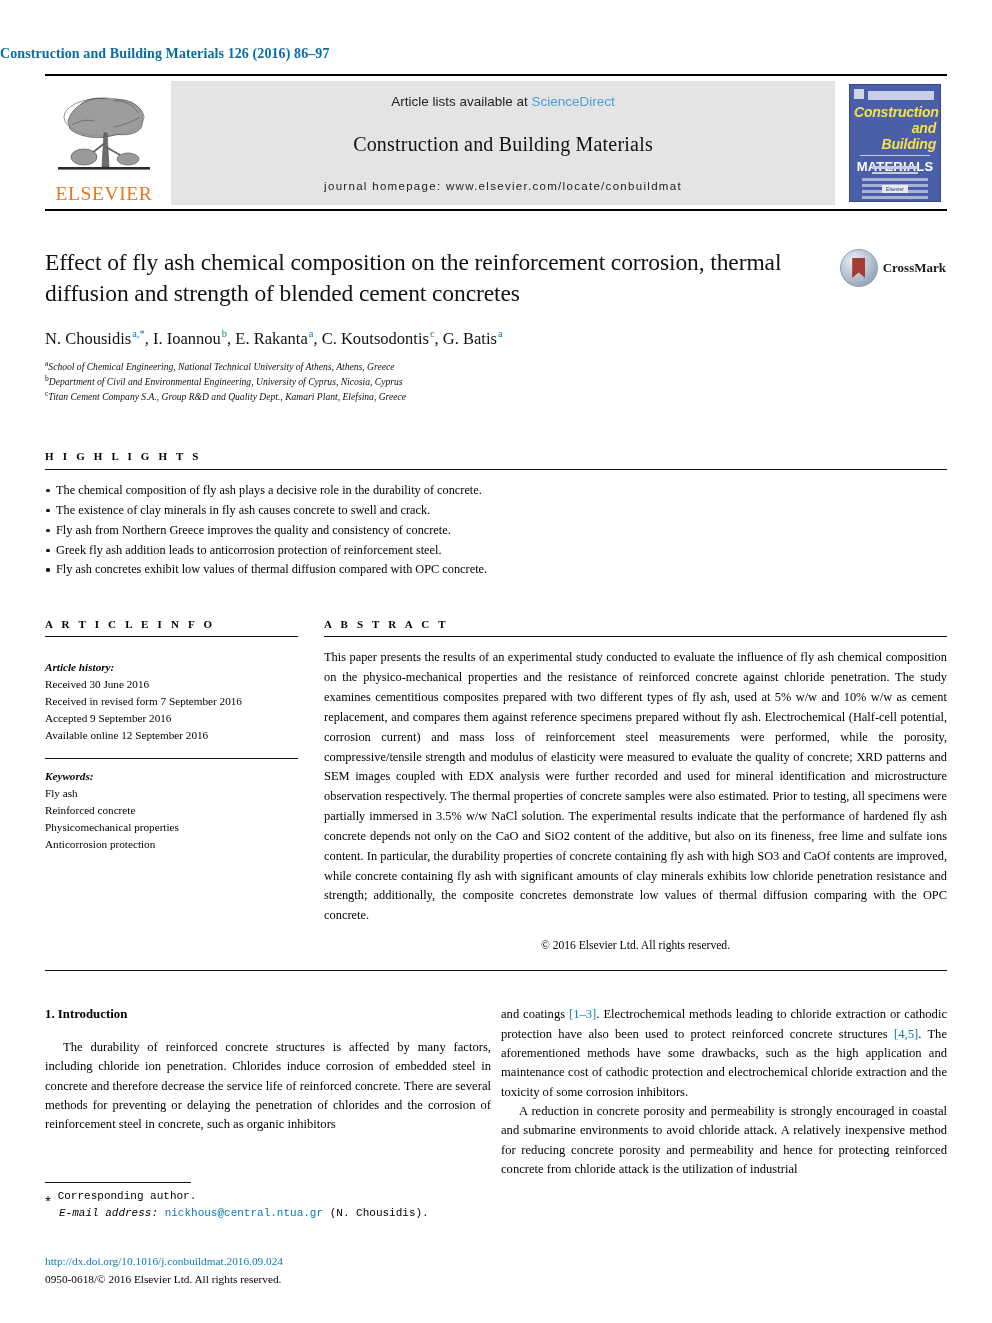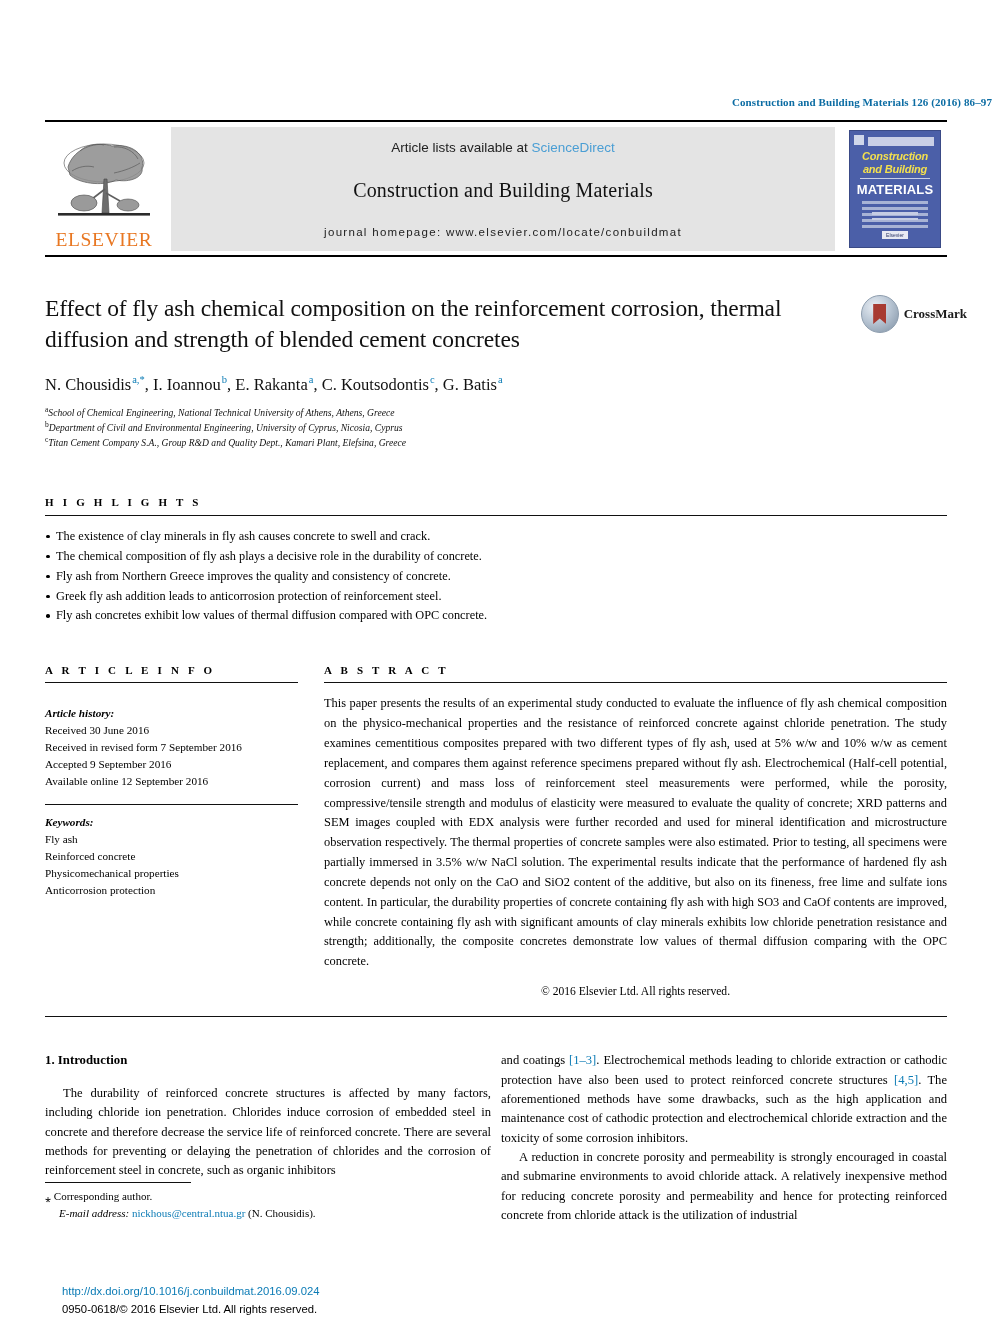--- a/index.html
+++ b/index.html
@@ -18,27 +18,27 @@
   .page {
     position: relative;
     width: 992px;
     height: 1323px;
     box-sizing: border-box;
     padding: 0;
   }
 
   
   .running-head {
-    text-align: right;
+    text-align: left;
     color: #0b6ca3;
     font-family: "Liberation Serif", serif;
     font-weight: bold;
-    font-size: 11px;
+    font-size: 14px;
     letter-spacing: 0.1px;
-    padding-top: 96px;
+    padding-top: 46px;
   }
 
   
   .masthead {
     margin: 12px 45px 0 45px;
     border-top: 2.5px solid #000;
     border-bottom: 2.5px solid #000;
     height: 124px;
     display: flex;
     align-items: stretch;
@@ -124,22 +124,22 @@
   .cover-els {
     position: absolute;
     top: 4px; left: 4px;
     width: 10px; height: 10px;
     background: #cfd6ea;
   }
   .cover-l1, .cover-l2 {
     color: #f4e04d;
     font-style: italic;
     font-weight: bold;
-    font-size: 11px;
-    text-align: center;
+    font-size: 14px;
+    text-align: right;
     line-height: 1.15;
     letter-spacing: -0.2px;
   }
   .cover-l3 {
     color: #ffffff;
     font-weight: bold;
     font-size: 13px;
     text-align: center;
     letter-spacing: 0.2px;
     margin-top: 1px;
@@ -175,21 +175,21 @@
     display: inline-block;
     background: #e8eaf3;
     color: #2a3566;
     font-size: 5px;
     padding: 1px 4px;
     margin-top: 3px;
   }
 
   
   .title-block {
-    margin: 36px 25px 0 45px;
+    margin: 36px 46px 0 45px;
     position: relative;
     min-height: 64px;
   }
   .article-title {
     font-family: "Liberation Serif", serif;
     font-size: 23.5px;
     line-height: 1.32;
     font-weight: normal;
     color: #111;
     margin: 0;
@@ -364,39 +364,38 @@
   }
   .body-col p { margin: 0; text-indent: 18px; }
   .ref { color: #0b7bb5; }
 
   
   .footnote {
     position: absolute;
     left: 45px;
     top: 1182px;
     width: 430px;
-    font-family: Liberation Serif, serif;
+    font-family: Liberation Mono, monospace;
     font-size: 11px;
     line-height: 1.5;
   }
   .footnote .fn-rule {
     border-top: 1px solid #111;
     width: 146px;
     margin-bottom: 5px;
   }
   .footnote .em-label { font-style: italic; }
   .link { color: #0b7bb5; }
   .doi-block {
     position: absolute;
-    left: 62px;
+    left: 45px;
     top: 1253px;
-    font-family: Liberation Sans, sans-serif;
+    font-family: Liberation Serif, serif;
     font-size: 11.3px;
     line-height: 1.55;
-    margin-top: 30px;
   }
   .doi-block .doi { color: #0b7bb5; }
 </style>
 </head>
 <body>
 
 <div class="page">
 
   <div class="running-head">Construction and Building Materials 126 (2016) 86–97</div>
 
@@ -479,22 +478,22 @@
   <div class="affiliations">
     <div><sup>a</sup><span>School of Chemical Engineering, National Technical University of Athens, Athens, Greece</span></div>
     <div><sup>b</sup><span>Department of Civil and Environmental Engineering, University of Cyprus, Nicosia, Cyprus</span></div>
     <div><sup>c</sup><span>Titan Cement Company S.A., Group R&amp;D and Quality Dept., Kamari Plant, Elefsina, Greece</span></div>
   </div>
 
   <div class="highlights">
     <div class="sec-label">H I G H L I G H T S</div>
     <hr class="rule">
     <ul class="hl-list">
+      <li>The chemical composition of fly ash plays a decisive role in the durability of concrete.</li>
       <li>The existence of clay minerals in fly ash causes concrete to swell and crack.</li>
-      <li>The chemical composition of fly ash plays a decisive role in the durability of concrete.</li>
       <li>Fly ash from Northern Greece improves the quality and consistency of concrete.</li>
       <li>Greek fly ash addition leads to anticorrosion protection of reinforcement steel.</li>
       <li>Fly ash concretes exhibit low values of thermal diffusion compared with OPC concrete.</li>
     </ul>
   </div>
 
   <div class="info-abstract">
 
     <div class="col-info">
       <div class="sec-label">A R T I C L E    I N F O</div>

